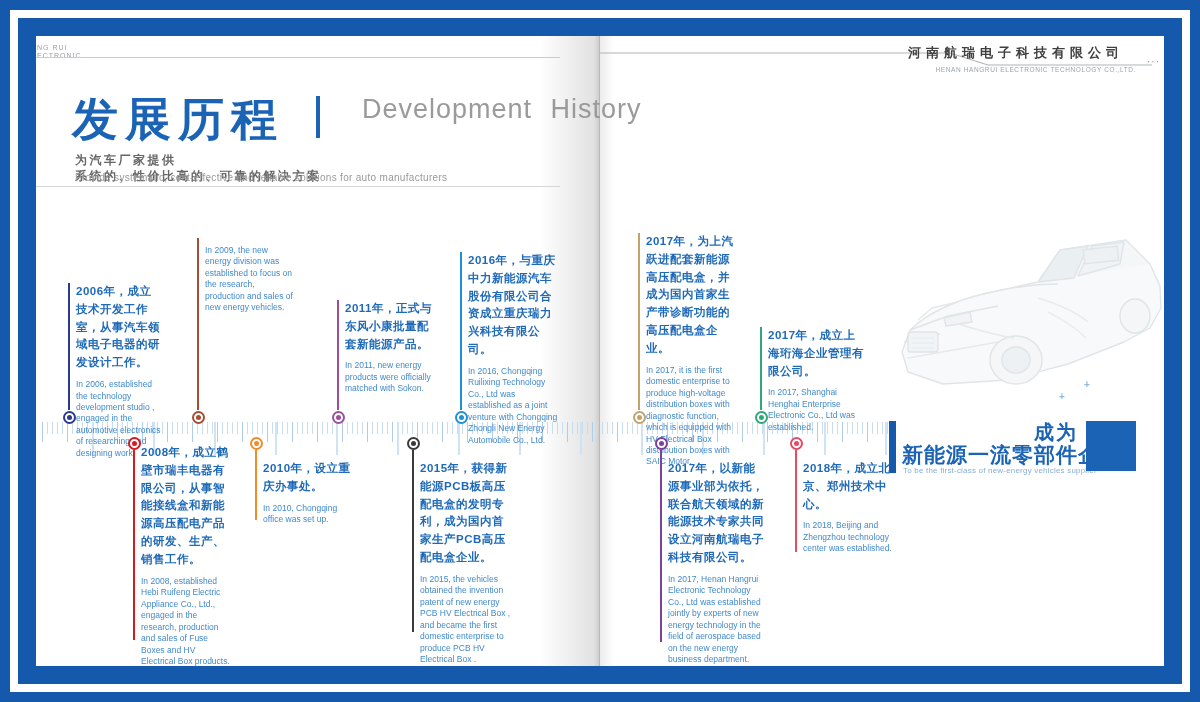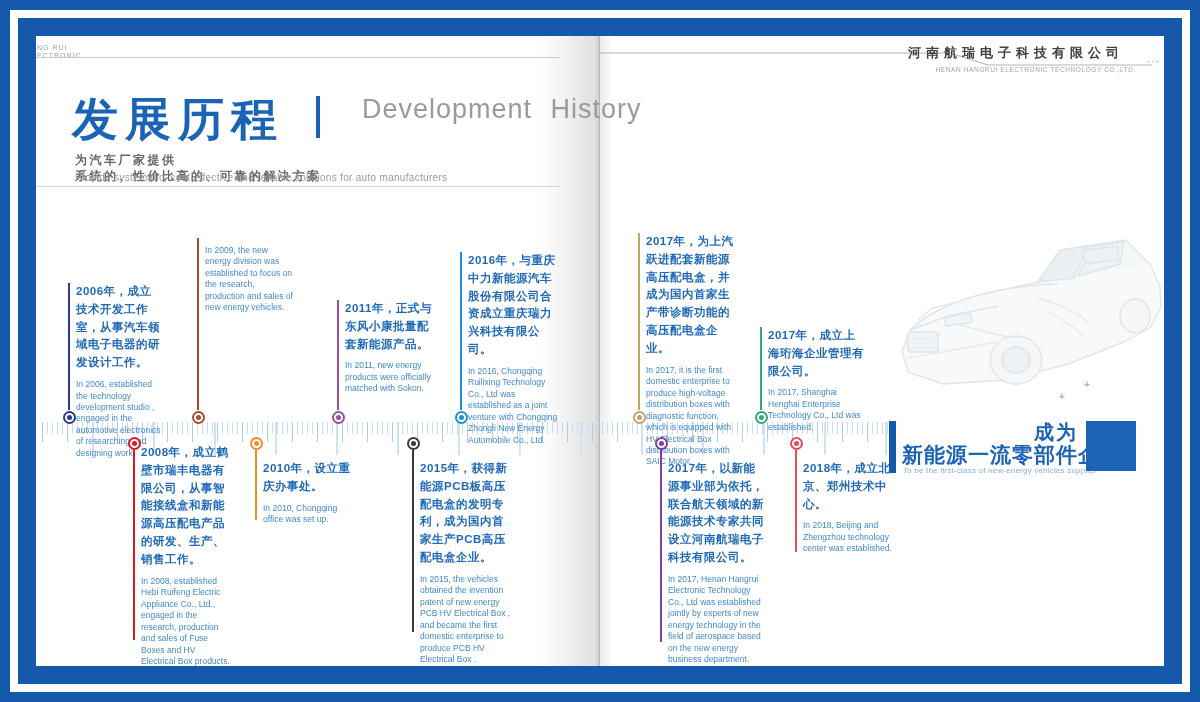--- a/index.html
+++ b/index.html
@@ -211,21 +211,21 @@
           <p class="entry-en">In 2017, it is the first domestic enterprise to produce high-voltage distribution boxes with diagnostic function, which is equipped with HV Electrical Box distribution boxes with SAIC Motor.</p>
         </div>
       </div>
       <div class="entry">
         <div class="entry-line" style="left: 760px; background: rgb(47, 168, 121); top: 327px; height: 83px;"></div>
         <div class="entry-node" style="left: 754.5px; top: 410.5px; border-color: rgb(47, 168, 121);">
           <i style="background: rgb(47, 168, 121);"></i>
         </div>
         <div class="entry-text" style="left: 768px; top: 327px; width: 96px;">
           <p class="entry-cn">2017年，成立上海珩海企业管理有限公司。</p>
-          <p class="entry-en">In 2017, Shanghai Henghai Enterprise Technology Co., Ltd was established.</p>
+          <p class="entry-en">In 2017, Shanghai Henghai Enterprise Electronic Co., Ltd was established.</p>
         </div>
       </div>
       <div class="entry">
         <div class="entry-line" style="left: 660px; background: rgb(125, 65, 153); top: 450px; height: 192px;"></div>
         <div class="entry-node" style="left: 654.5px; top: 436.5px; border-color: rgb(125, 65, 153);">
           <i style="background: rgb(125, 65, 153);"></i>
         </div>
         <div class="entry-text" style="left: 668px; top: 460px; width: 96px;">
           <p class="entry-cn">2017年，以新能源事业部为依托，联合航天领域的新能源技术专家共同设立河南航瑞电子科技有限公司。</p>
           <p class="entry-en">In 2017, Henan Hangrui Electronic Technology Co., Ltd was established jointly by experts of new energy technology in the field of aerospace based on the new energy business department.</p>

